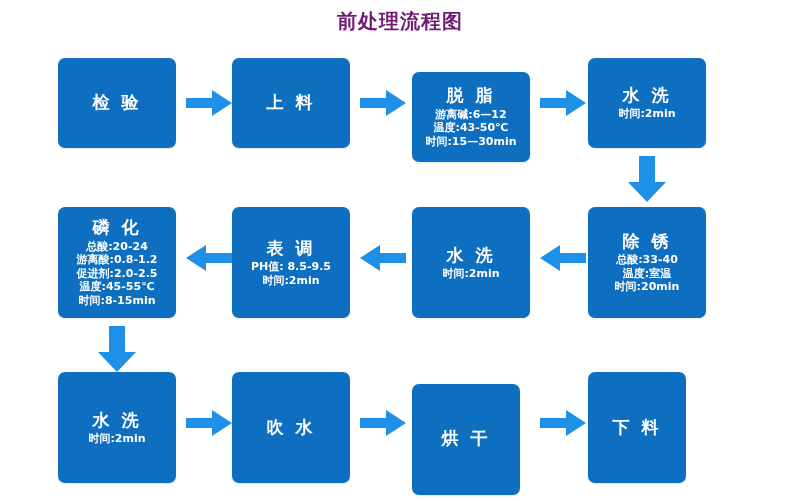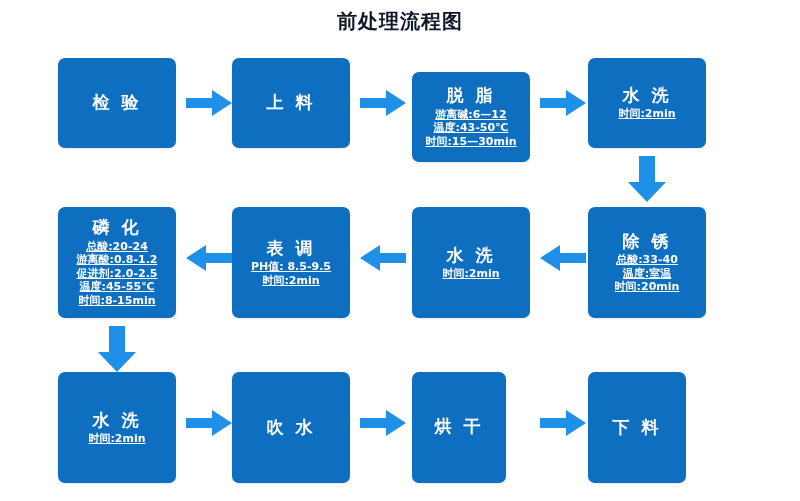--- a/index.html
+++ b/index.html
@@ -24,21 +24,21 @@
   }
 
   .title {
     position: absolute;
     left: 0;
     top: 8px;
     width: 800px;
     text-align: center;
     font-size: 20px;
     font-weight: bold;
-    color: #0f172a;
+    color: #701a75;
     letter-spacing: 1px;
   }
 
   
   .node {
     position: absolute;
     background: #0E6FC0;
     border-radius: 7px;
     box-sizing: border-box;
     display: flex;
@@ -58,21 +58,20 @@
     white-space: nowrap;
   }
   .node.has-detail .node-title {
     margin-bottom: 1px;
   }
   .node .detail-list {
     display: flex;
     flex-direction: column;
     align-items: center;
     line-height: 1.24;
-    text-decoration: underline;
   }
   .node .detail {
     font-size: 11px;
     font-weight: bold;
     white-space: nowrap;
     letter-spacing: 0px;
   }
 
   
   .arrow {
@@ -88,21 +87,21 @@
 
   
   #node-phosphate { left: 58px;  top: 207px; width: 118px; height: 111px; }
   #node-surface   { left: 232px; top: 207px; width: 118px; height: 111px; }
   #node-rinse2    { left: 412px; top: 207px; width: 118px; height: 111px; }
   #node-derust    { left: 588px; top: 207px; width: 118px; height: 111px; }
 
   
   #node-rinse3    { left: 58px;  top: 372px; width: 118px; height: 111px; }
   #node-blow      { left: 232px; top: 372px; width: 118px; height: 111px; }
-  #node-dry       { left: 412px; top: 372px; width: 94px; height: 111px; }
+  #node-dry       { left: 412px; top: 384px; width: 108px; height: 111px; }
   #node-unload    { left: 588px; top: 372px; width: 98px; height: 111px; }
 
   
   #arrow-r1-a { left: 186px; top: 90px; }
   #arrow-r1-b { left: 360px; top: 90px; }
   #arrow-r1-c { left: 540px; top: 90px; }
 
   
   #arrow-down-right { left: 628px; top: 156px; }
 

